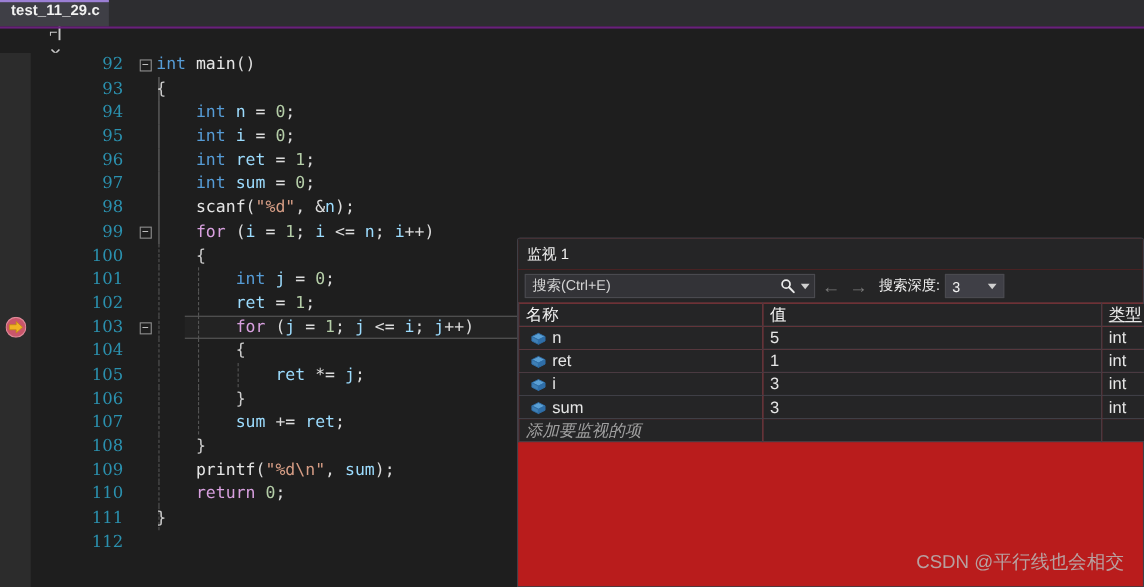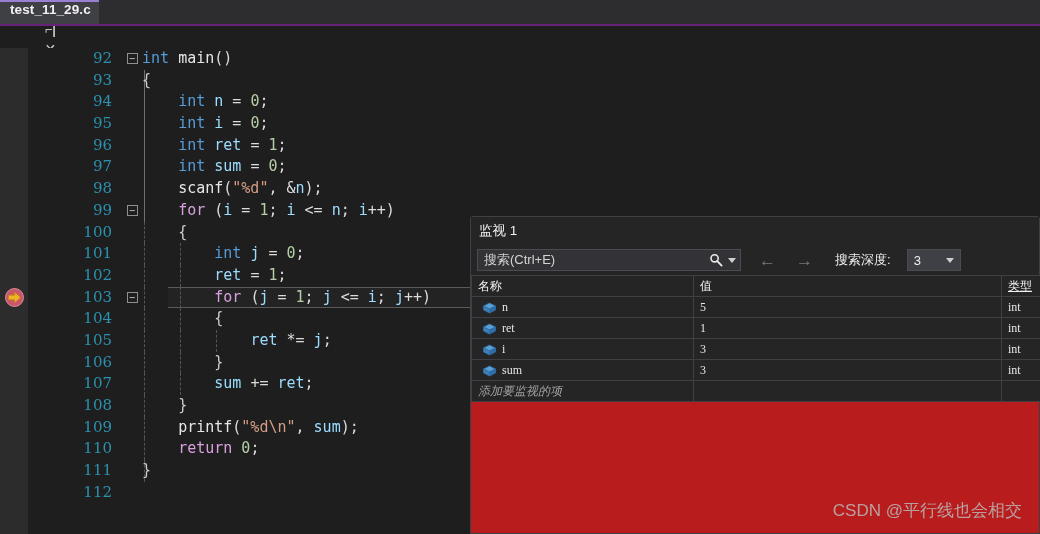--- a/index.html
+++ b/index.html
@@ -130,21 +130,21 @@
   
   .watch {
     position: absolute; left: 470px; top: 216px; width: 570px; height: 318px;
     background: #b91c1c; border: 1px solid #3f3f46; border-radius: 3px 3px 0 0;
   }
   .watch-title {
     height: 28px; display: flex; align-items: center; padding-left: 8px;
     color: #f1f1f1; font-size: 13.5px; background: #252526;
   }
   .watch-toolbar {
-    height: 30px; display: flex; align-items: center; gap: 16px;
+    height: 30px; display: flex; align-items: center; gap: 4px;
     padding: 0 6px; background: #252526;
   }
   .search-box {
     width: 264px; height: 22px; background: #333337; border: 1px solid #4a4a4f;
     display: flex; align-items: center; padding: 0 4px 0 6px;
     color: #cfcfcf; font-size: 13px; position: relative;
   }
   .search-ph { flex: 1; color: #d4d4d4; }
   .search-icon { width: 14px; height: 14px; color: #e8e8e8; }
   .search-caret {
@@ -164,23 +164,23 @@
   .depth-combo .cc {
     position: absolute; right: 6px; top: 8px;
     border-left: 4px solid transparent; border-right: 4px solid transparent;
     border-top: 5px solid #cfcfcf;
   }
 
   
   .wtable { width: 100%; border-collapse: collapse; table-layout: fixed; }
   .wtable th, .wtable td {
     border: 1px solid #3f3f46; height: 21px;
-    font-size: 12px; text-align: left; font-weight: normal;
+    font-size: 15px; text-align: left; font-weight: normal;
     padding: 0 4px 0 6px; color: #e6e6e6; background: #252526;
-    overflow: hidden; white-space: nowrap; font-family: Liberation Serif, serif;
+    overflow: hidden; white-space: nowrap;
   }
   .wtable th { color: #f2f2f2; background: #252526; }
   .wtable th.link { text-decoration: underline; }
   .col-name { width: 222px; }
   .col-val  { width: 308px; }
   .col-type { width: 40px; }
   .name-cell { padding-left: 30px !important; position: relative; }
   .cube {
     position: absolute; left: 10px; top: 3px; width: 15px; height: 15px;
   }

